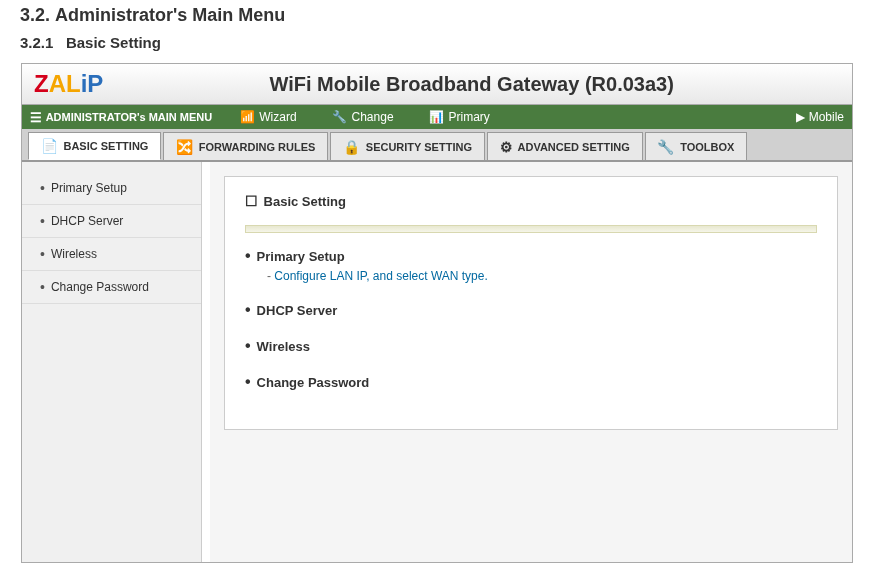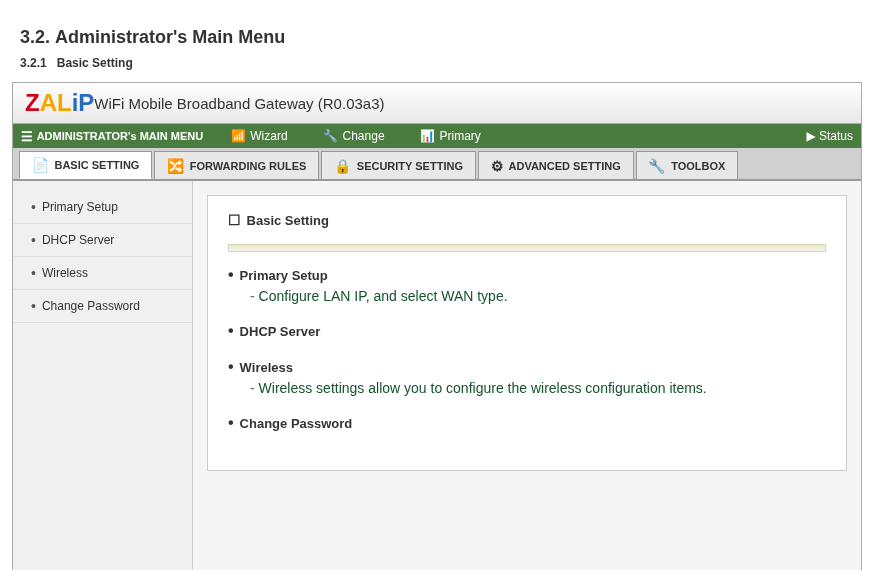--- a/index.html
+++ b/index.html
@@ -1,68 +1,68 @@
 <!DOCTYPE html>
 <html><head>
   <meta charset="utf-8">
   <style>
     * { margin: 0; padding: 0; box-sizing: border-box; }
     body { font-family: Arial, sans-serif; font-size: 13px; background: #fff; color: #333; width: 874px; }
 
     
-    .doc-header { padding: 27px 20px 4px 20px; }
+    .doc-header { padding: 5px 20px 4px 20px; }
     .doc-header h1 { font-size: 18px; font-weight: bold; margin-bottom: 8px; }
-    .doc-header h2 { font-size: 12px; font-weight: bold; margin-bottom: 8px; }
+    .doc-header h2 { font-size: 15px; font-weight: bold; margin-bottom: 8px; }
 
     
-    .app-frame { border: 1px solid #aaa; margin: 0 12px; }
+    .app-frame { border: 1px solid #aaa; margin: 0 21px; }
 
     
     .logo-bar { background: linear-gradient(to bottom, #fff 0%, #e8e8e8 100%); padding: 6px 12px; display: flex; align-items: center; justify-content: space-between; border-bottom: 1px solid #aaa; }
     .logo-text { font-size: 24px; font-weight: bold; }
     .logo-z { color: #d4001a; }
     .logo-ali { color: #f5a500; }
     .logo-p { color: #2a6ebb; }
-    .logo-title { font-size: 15px; font-weight: normal; color: #333; flex: 1; }
+    .logo-title { font-size: 20px; font-weight: bold; color: #333; text-align: center; flex: 1; }
 
     
     .nav-bar { background: #4a7c3f; display: flex; align-items: center; padding: 3px 8px; gap: 20px; }
     .nav-bar .main-menu-label { color: #fff; font-size: 11px; font-weight: bold; display: flex; align-items: center; gap: 4px; }
     .nav-bar .main-menu-label::before { content: '☰'; font-size: 13px; }
     .nav-item { color: #fff; font-size: 12px; display: flex; align-items: center; gap: 4px; cursor: pointer; padding: 2px 8px; }
     .nav-separator { flex: 1; }
     .nav-logout { color: #fff; font-size: 12px; cursor: pointer; }
     .nav-logout::before { content: '▶ '; }
 
     
     .tab-bar { background: #d0d0d0; display: flex; align-items: stretch; border-bottom: 2px solid #999; padding: 3px 6px 0 6px; gap: 2px; }
     .tab { display: flex; align-items: center; gap: 5px; padding: 5px 12px; font-size: 11px; font-weight: bold; color: #333; cursor: pointer; border: 1px solid #999; border-bottom: none; background: #e8e8e8; text-transform: uppercase; }
     .tab.active { background: #fff; border-bottom: 1px solid #fff; position: relative; z-index: 1; }
     .tab-icon { font-size: 14px; }
 
     
-    .main-content { display: flex; min-height: 400px; }
+    .main-content { display: flex; min-height: 400px; gap: 8px; }
 
     
     .sidebar { width: 180px; background: #f0f0f0; border-right: 1px solid #ccc; padding: 10px 0; flex-shrink: 0; }
     .sidebar-item { padding: 8px 12px 8px 18px; font-size: 12px; color: #333; cursor: pointer; display: flex; align-items: center; gap: 6px; border-bottom: 1px solid #ddd; }
     .sidebar-item::before { content: '•'; color: #555; font-size: 14px; }
 
     
     .content-pane { flex: 1; padding: 14px; background: #f5f5f5; }
     .content-box { background: #fff; border: 1px solid #ccc; padding: 16px 20px 20px 20px; }
     .content-box-header { display: flex; align-items: center; gap: 6px; font-size: 13px; font-weight: bold; color: #333; margin-bottom: 10px; padding-bottom: 6px; }
     .content-box-header::before { content: '☐'; font-size: 14px; }
     .content-divider { height: 8px; background: linear-gradient(to bottom, #e8e8d0, #f5f5e8); margin-bottom: 14px; border: 1px solid #d8d8b0; }
 
     
     .setting-item { margin-bottom: 18px; }
     .setting-title { font-weight: bold; font-size: 13px; margin-bottom: 4px; display: flex; align-items: center; gap: 6px; }
     .setting-title::before { content: '•'; font-size: 16px; color: #333; }
-    .setting-desc { padding-left: 22px; font-size: 14px; color: #14532d; }
+    .setting-desc { padding-left: 22px; font-size: 12px; color: #0369a1; }
     .setting-desc::before { content: '- '; color: #666; }
   </style>
 </head>
 <body>
 
 <div class="doc-header">
   <h1>
     <span>3.2.</span>&nbsp;<span>Administrator's Main Menu</span>
   </h1>
   <h2>
@@ -87,21 +87,21 @@
     </div>
     <div class="nav-item">
       <span>🔧</span>
       <span>Change</span>
     </div>
     <div class="nav-item">
       <span>📊</span>
       <span>Primary</span>
     </div>
     <div class="nav-separator"></div>
-    <div class="nav-logout">Status</div>
+    <div class="nav-logout">Mobile</div>
   </div>
 
   <div class="tab-bar">
     <div class="tab active">
       <span class="tab-icon">📄</span>
       <span>BASIC SETTING</span>
     </div>
     <div class="tab">
       <span class="tab-icon">🔀</span>
       <span>FORWARDING RULES</span>
@@ -152,21 +152,20 @@
         <div class="setting-item">
           <div class="setting-title">
             <span>DHCP Server</span>
           </div>
         </div>
 
         <div class="setting-item">
           <div class="setting-title">
             <span>Wireless</span>
           </div>
-          <div class="setting-desc">Wireless settings allow you to configure the wireless configuration items.</div>
         </div>
 
         <div class="setting-item">
           <div class="setting-title">
             <span>Change Password</span>
           </div>
         </div>
 
       </div>
     </div>

